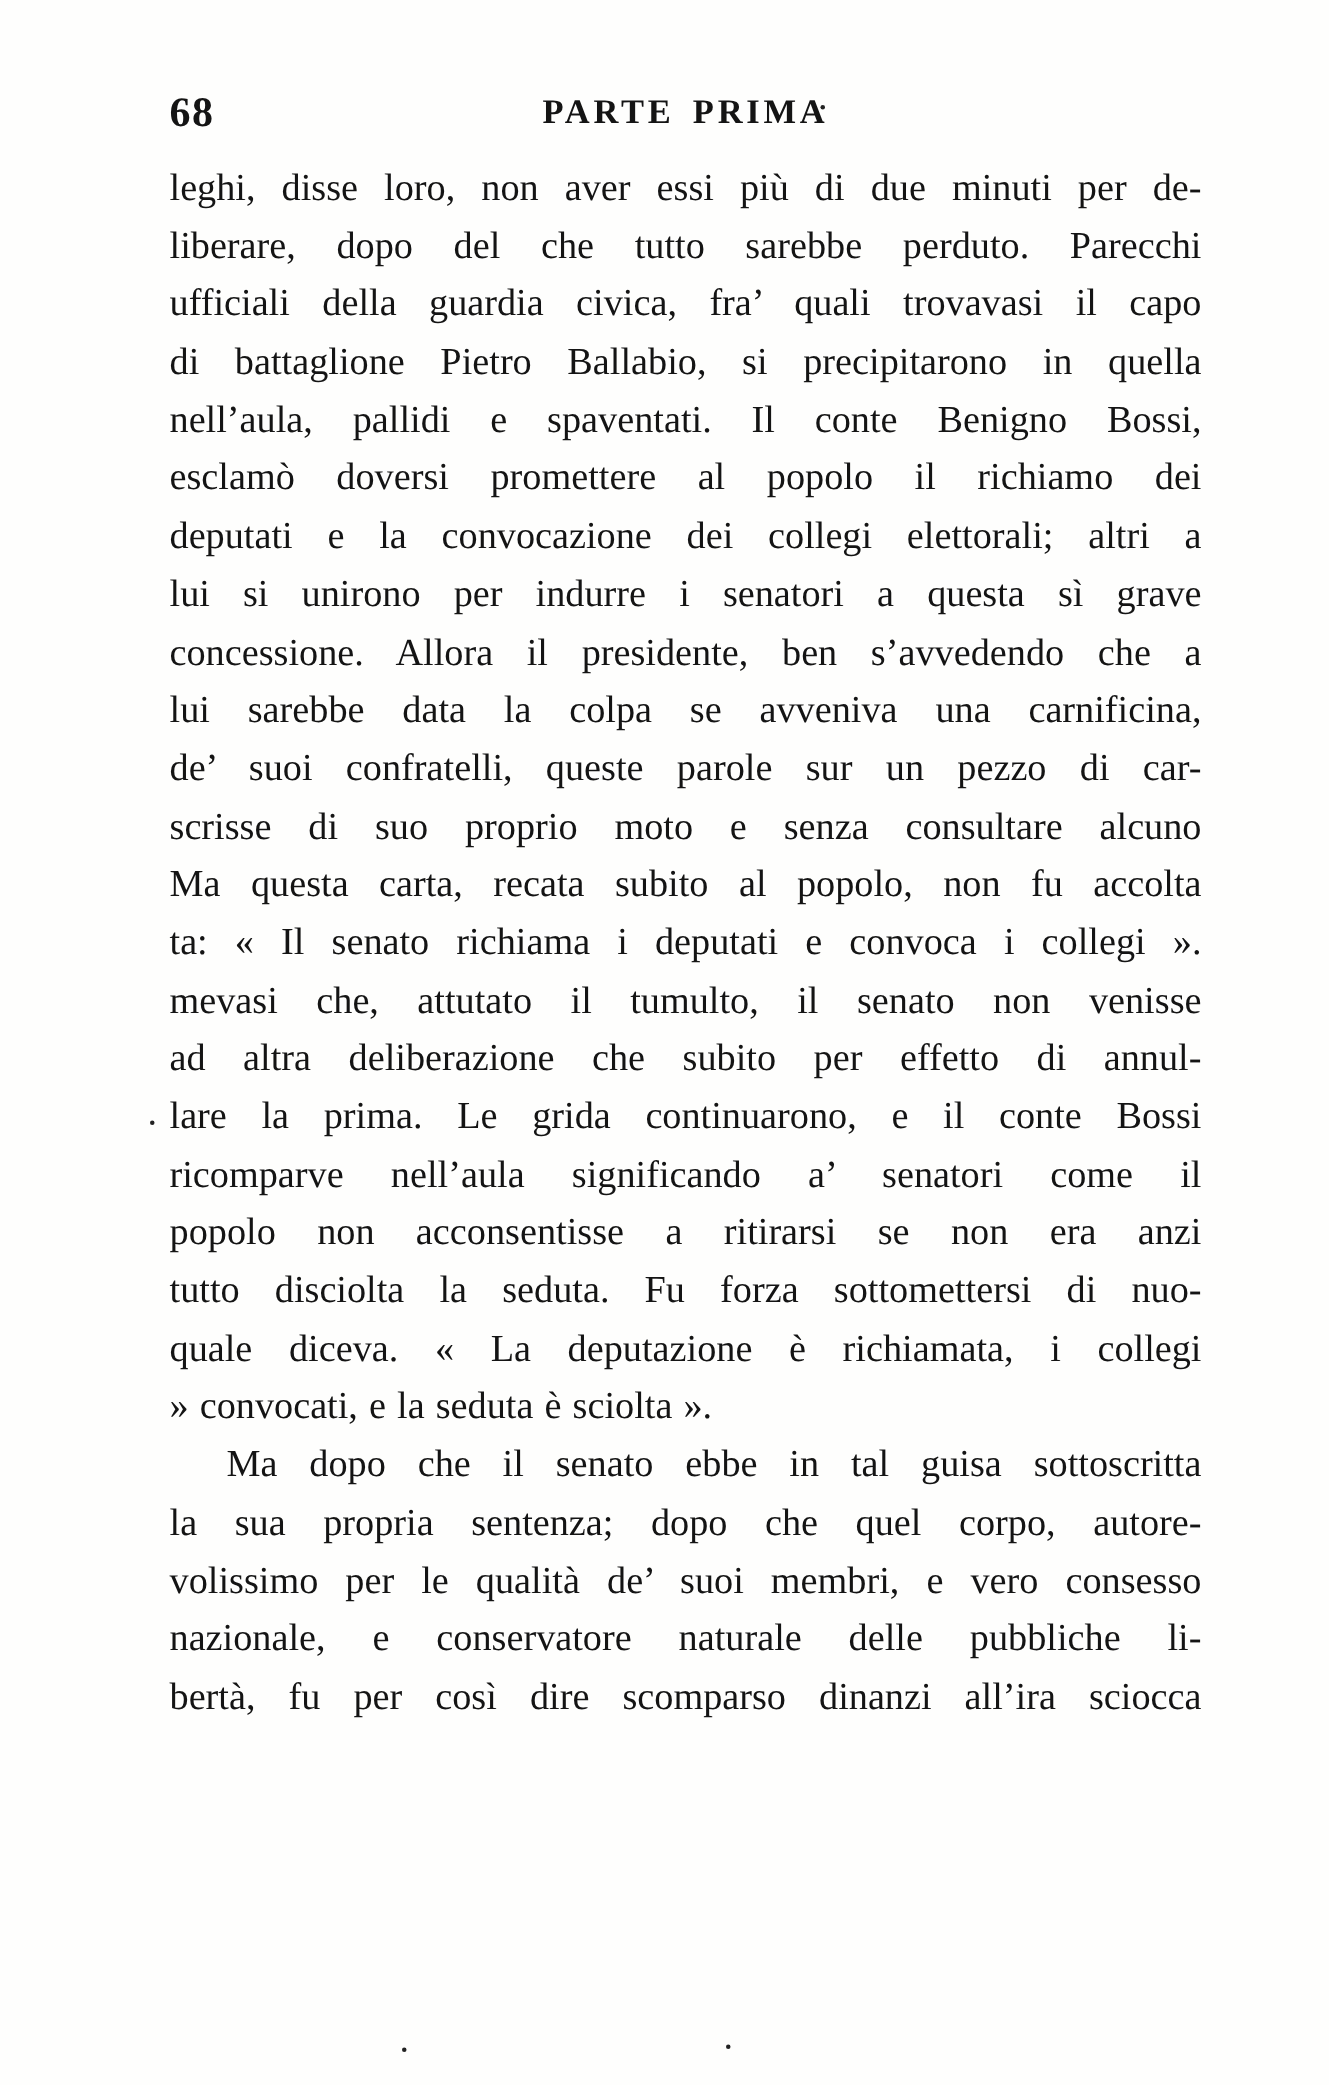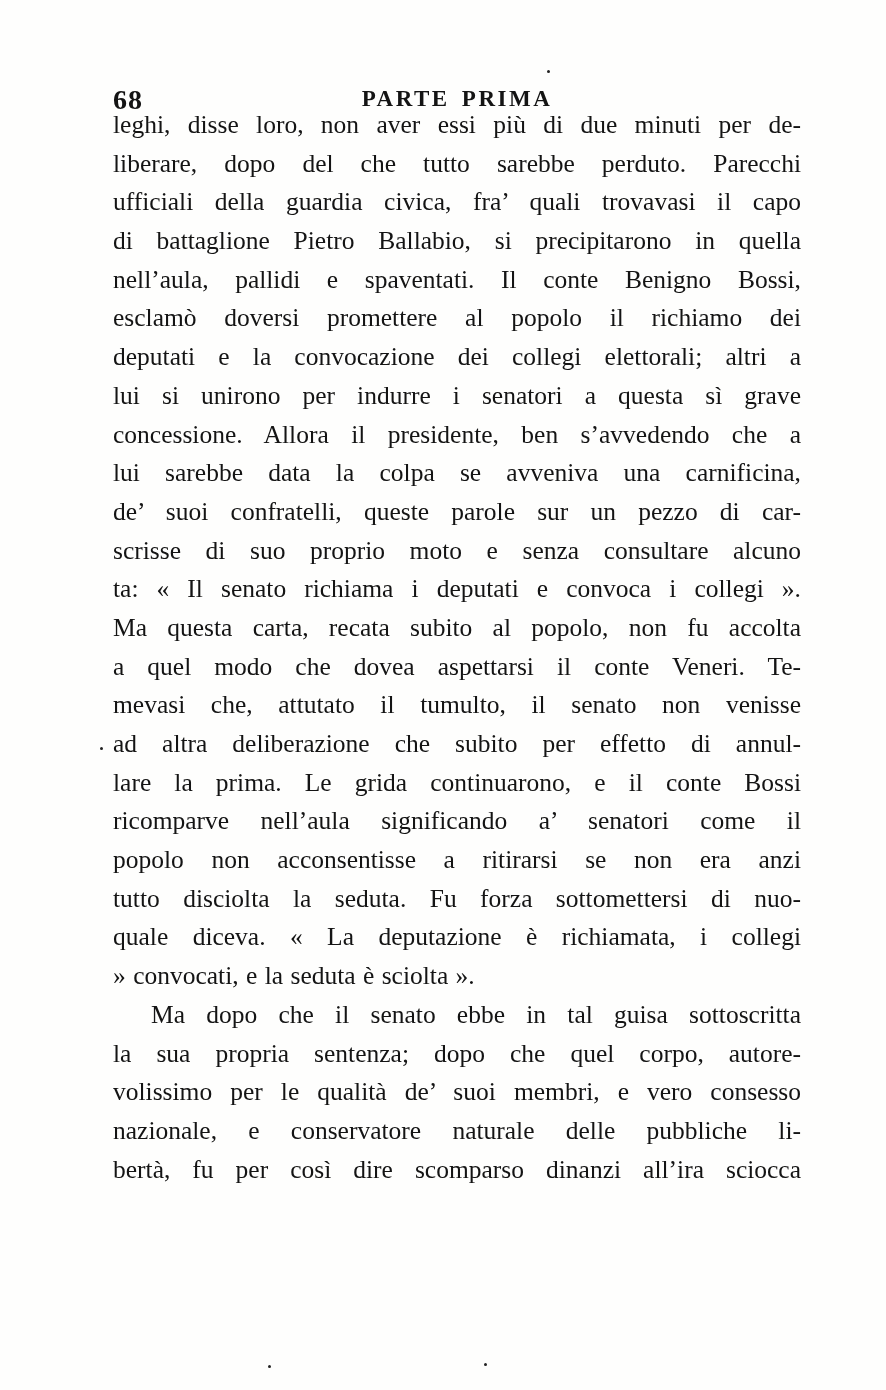--- a/index.html
+++ b/index.html
@@ -12,21 +12,21 @@
     width: 886px;
     height: 1390px;
     margin: 0 auto;
     background: #fefefd;
     color: #141414;
     font-family: "Liberation Serif", "DejaVu Serif", serif;
     overflow: hidden;
   }
   .page-header {
     position: absolute;
-    top: 82px;
+    top: 58px;
     left: 113px;
     width: 688px;
     height: 34px;
   }
   .page-number {
     position: absolute;
     left: 0;
     top: 2px;
     font-size: 28px;
     font-weight: bold;
@@ -92,23 +92,22 @@
       <div class="line">ufficiali della guardia civica, fra’ quali trovavasi il capo</div>
       <div class="line">di battaglione Pietro Ballabio, si precipitarono in quella</div>
       <div class="line">nell’aula, pallidi e spaventati. Il conte Benigno Bossi,</div>
       <div class="line">esclamò doversi promettere al popolo il richiamo dei</div>
       <div class="line">deputati e la convocazione dei collegi elettorali; altri a</div>
       <div class="line">lui si unirono per indurre i senatori a questa sì grave</div>
       <div class="line">concessione. Allora il presidente, ben s’avvedendo che a</div>
       <div class="line">lui sarebbe data la colpa se avveniva una carnificina,</div>
       <div class="line">de’ suoi confratelli, queste parole sur un pezzo di car-</div>
       <div class="line">scrisse di suo proprio moto e senza consultare alcuno</div>
+      <div class="line">Ma questa carta, recata subito al popolo, non fu accolta</div>
       <div class="line">ta: « Il senato richiama i deputati e convoca i collegi ».</div>
-      <div class="line">Ma questa carta, recata subito al popolo, non fu accolta</div>
-      <div class="line">a quel modo che dovea aspettarsi il conte Veneri. Te-</div>
       <div class="line">mevasi che, attutato il tumulto, il senato non venisse</div>
       <div class="line">ad altra deliberazione che subito per effetto di annul-</div>
       <div class="line">lare la prima. Le grida continuarono, e il conte Bossi</div>
       <div class="line">ricomparve nell’aula significando a’ senatori come il</div>
       <div class="line">popolo non acconsentisse a ritirarsi se non era anzi</div>
       <div class="line">tutto disciolta la seduta. Fu forza sottomettersi di nuo-</div>
       <div class="line">quale diceva. « La deputazione è richiamata, i collegi</div>
       <div class="line no-just">» convocati, e la seduta è sciolta ».</div>
       <div class="line indent">Ma dopo che il senato ebbe in tal guisa sottoscritta</div>
       <div class="line">la sua propria sentenza; dopo che quel corpo, autore-</div>

